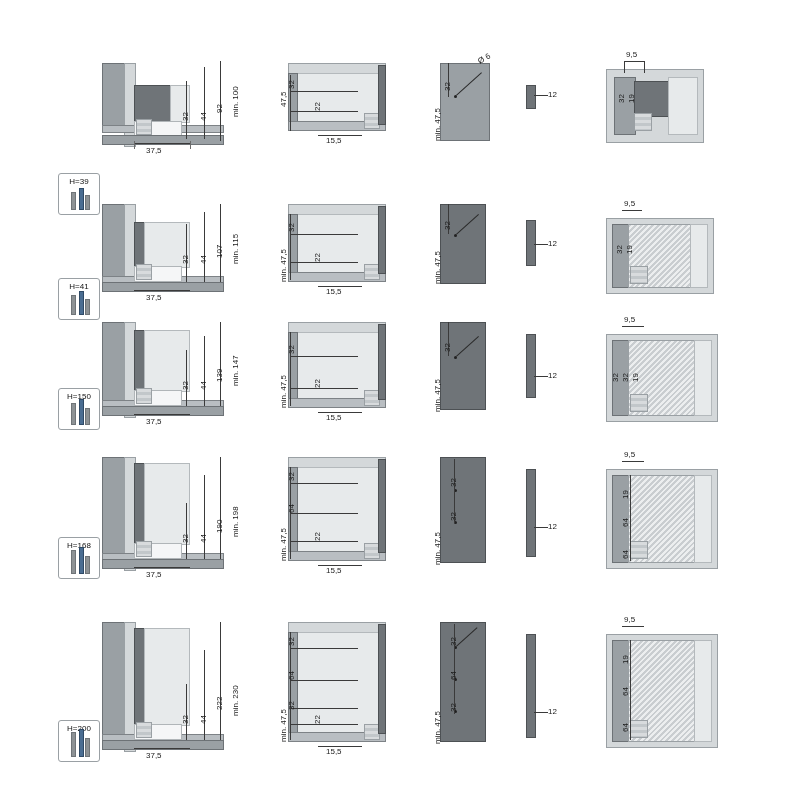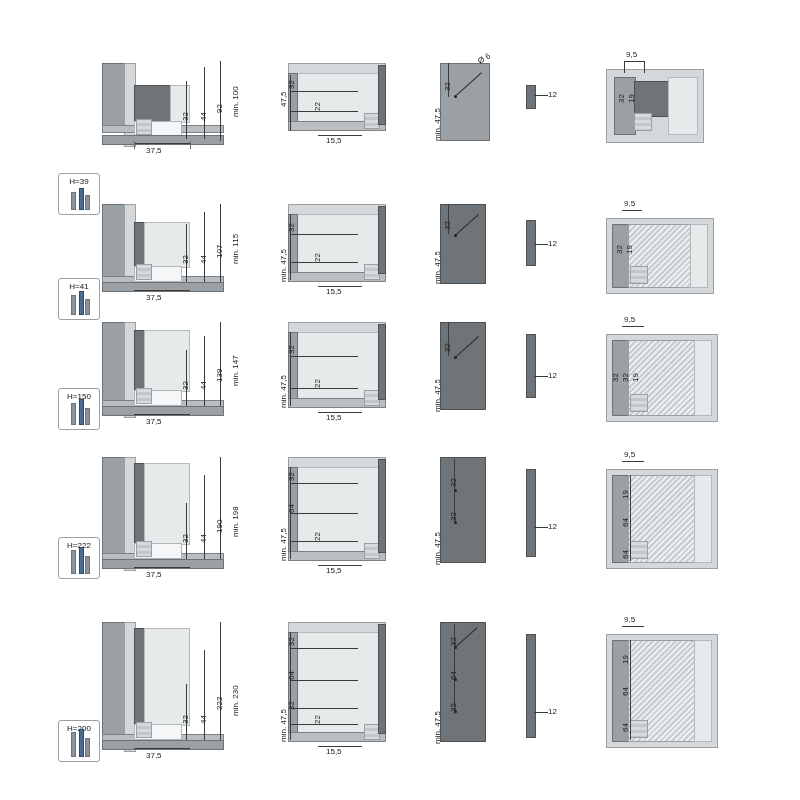--- a/index.html
+++ b/index.html
@@ -312,21 +312,21 @@
       <div class="dimtext" style="left:28px;top:-4px;">9,5</div>
       <div class="dimtext v" style="left:16px;top:62px;">32</div>
       <div class="dimtext v" style="left:26px;top:62px;">32</div>
       <div class="dimtext v" style="left:36px;top:62px;">19</div>
     </div>
   </div>
 
   <div class="abs" style="left:0;top:455px;width:800px;height:155px;">
 
     <div class="badge" style="left:58px;top:82px;">
-      <div class="lbl">H=222</div>
+      <div class="lbl">H=168</div>
       <div class="screw" style="left:12px;height:22px;"></div>
       <div class="screw blue" style="left:20px;height:25px;"></div>
       <div class="screw" style="left:26px;height:16px;"></div>
     </div>
 
     <div class="abs" style="left:100px;top:0;width:160px;height:155px;">
       <div class="panel mid" style="left:2px;top:2px;width:22px;height:96px;"></div>
       <div class="panel light" style="left:24px;top:2px;width:10px;height:112px;"></div>
       <div class="panel" style="left:2px;top:98px;width:120px;height:6px;"></div>
       <div class="panel dark" style="left:34px;top:8px;width:10px;height:80px;"></div>

